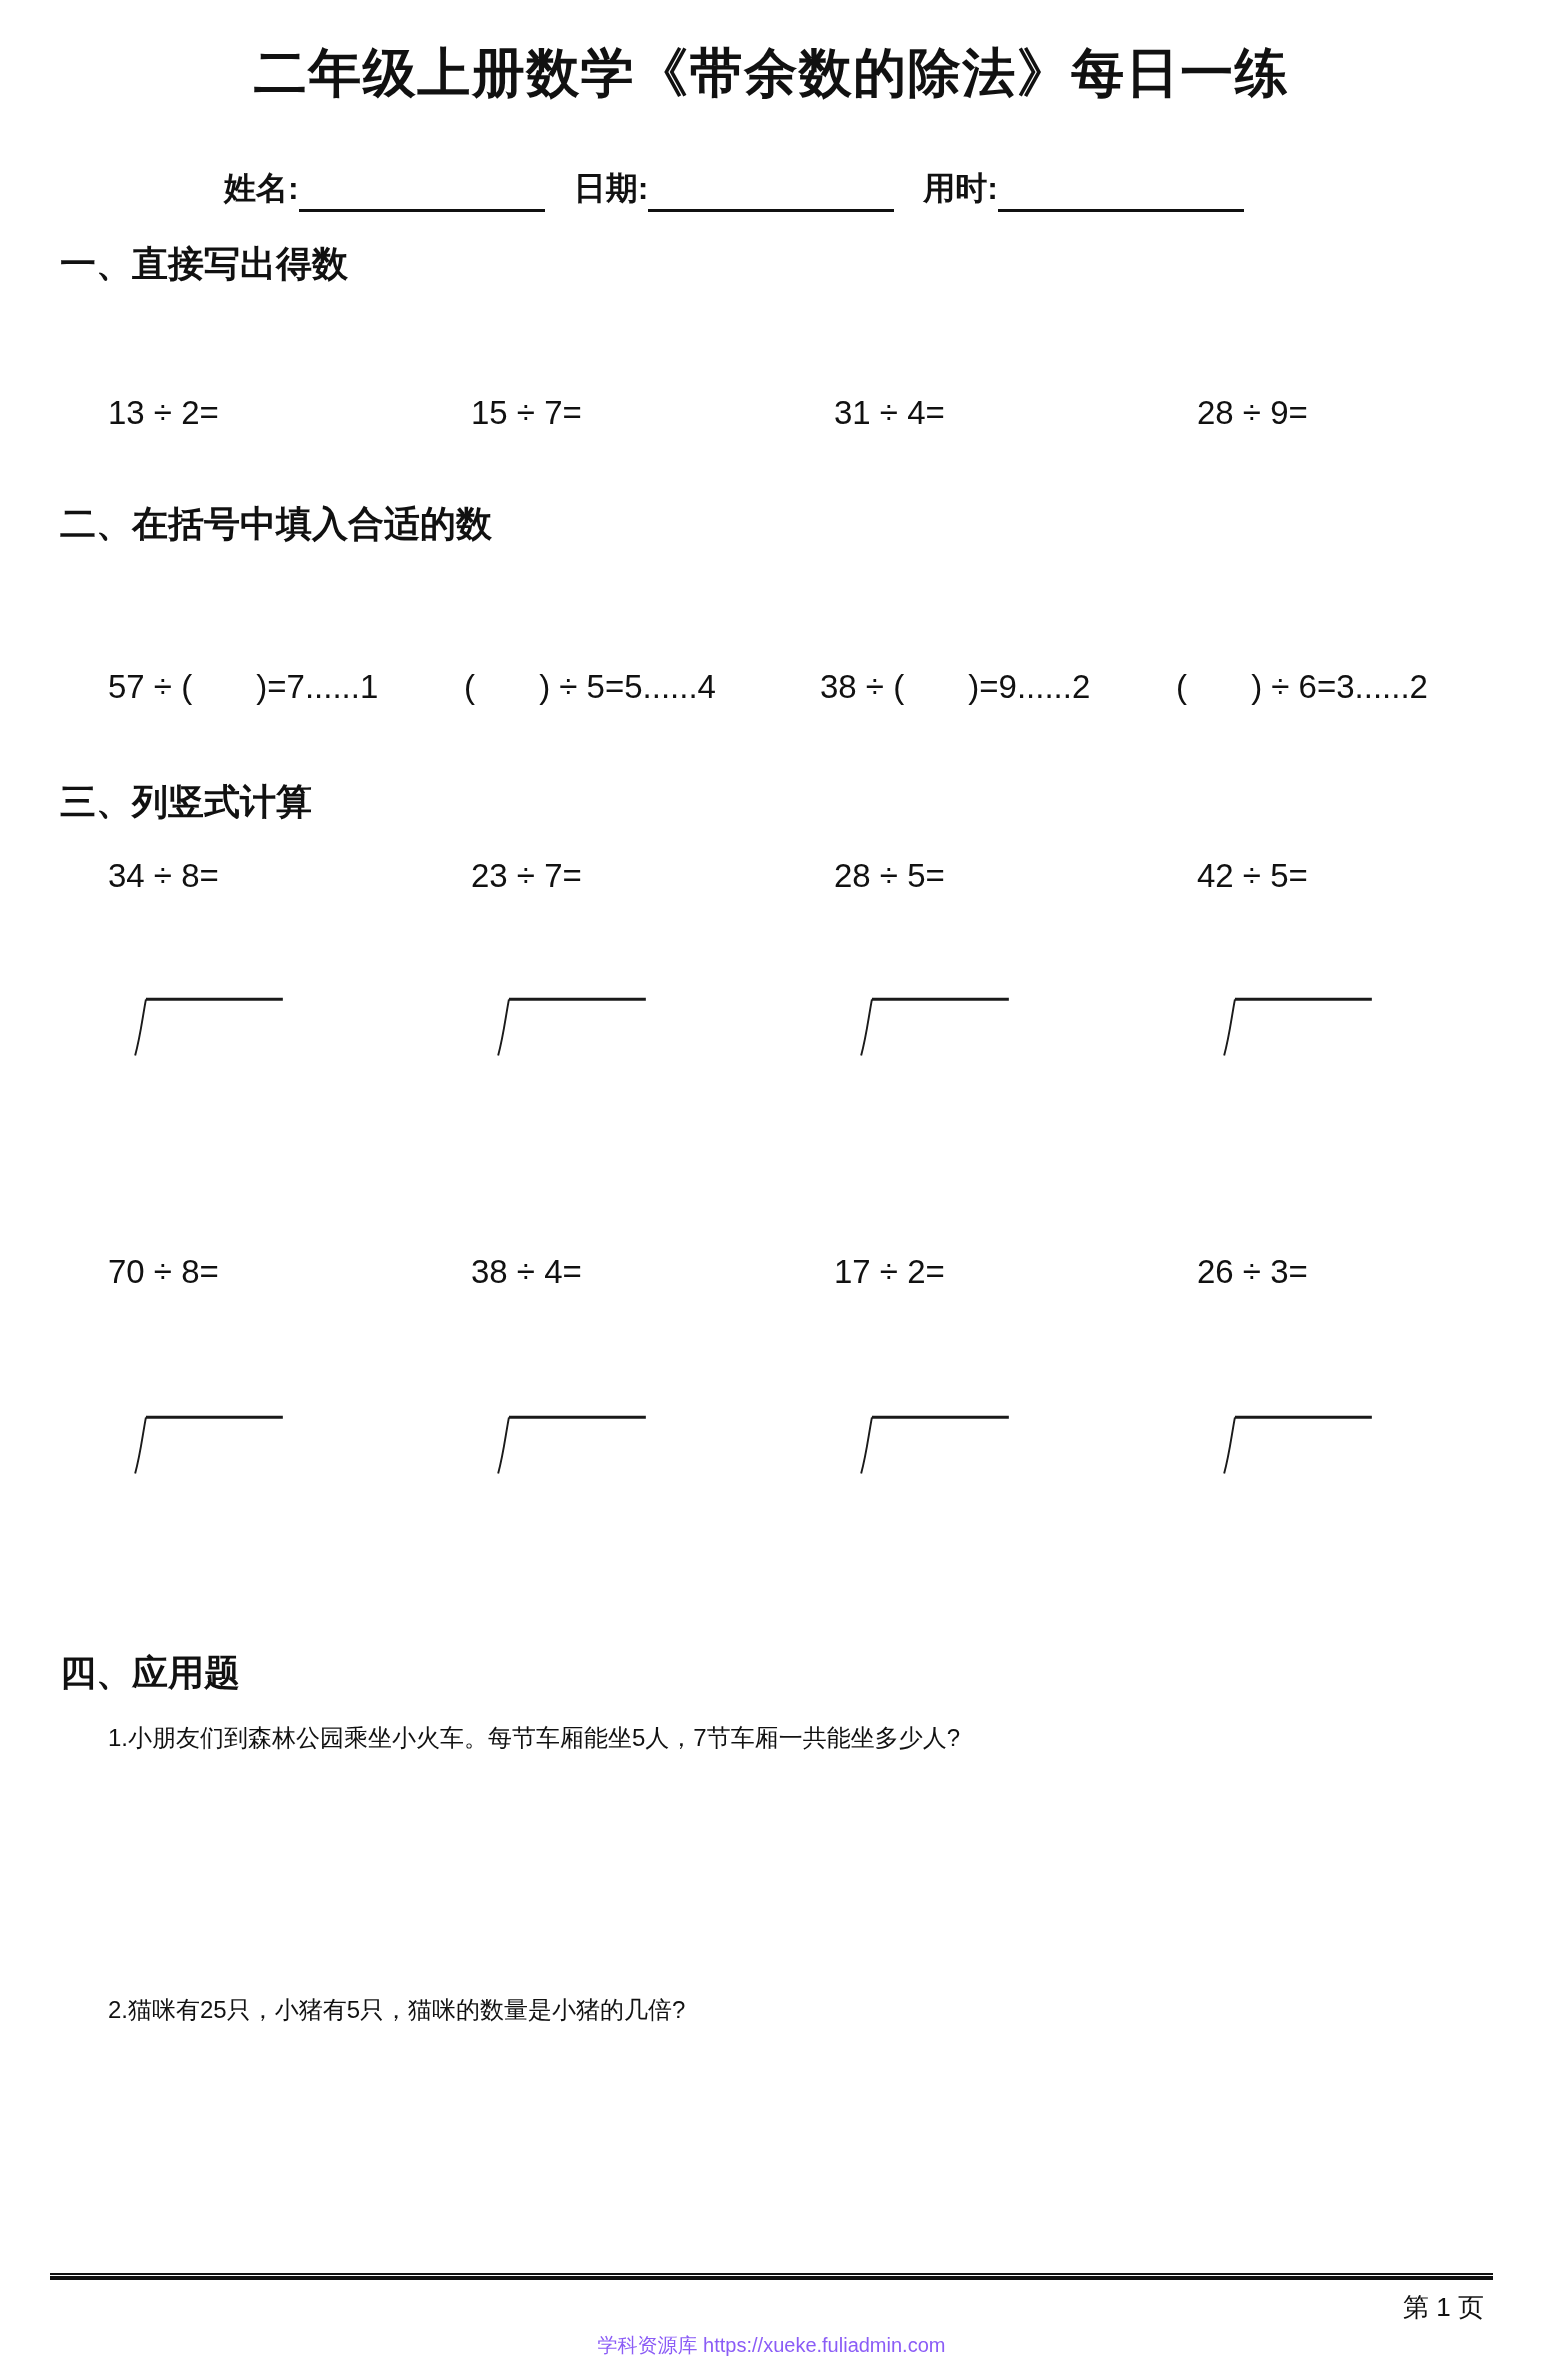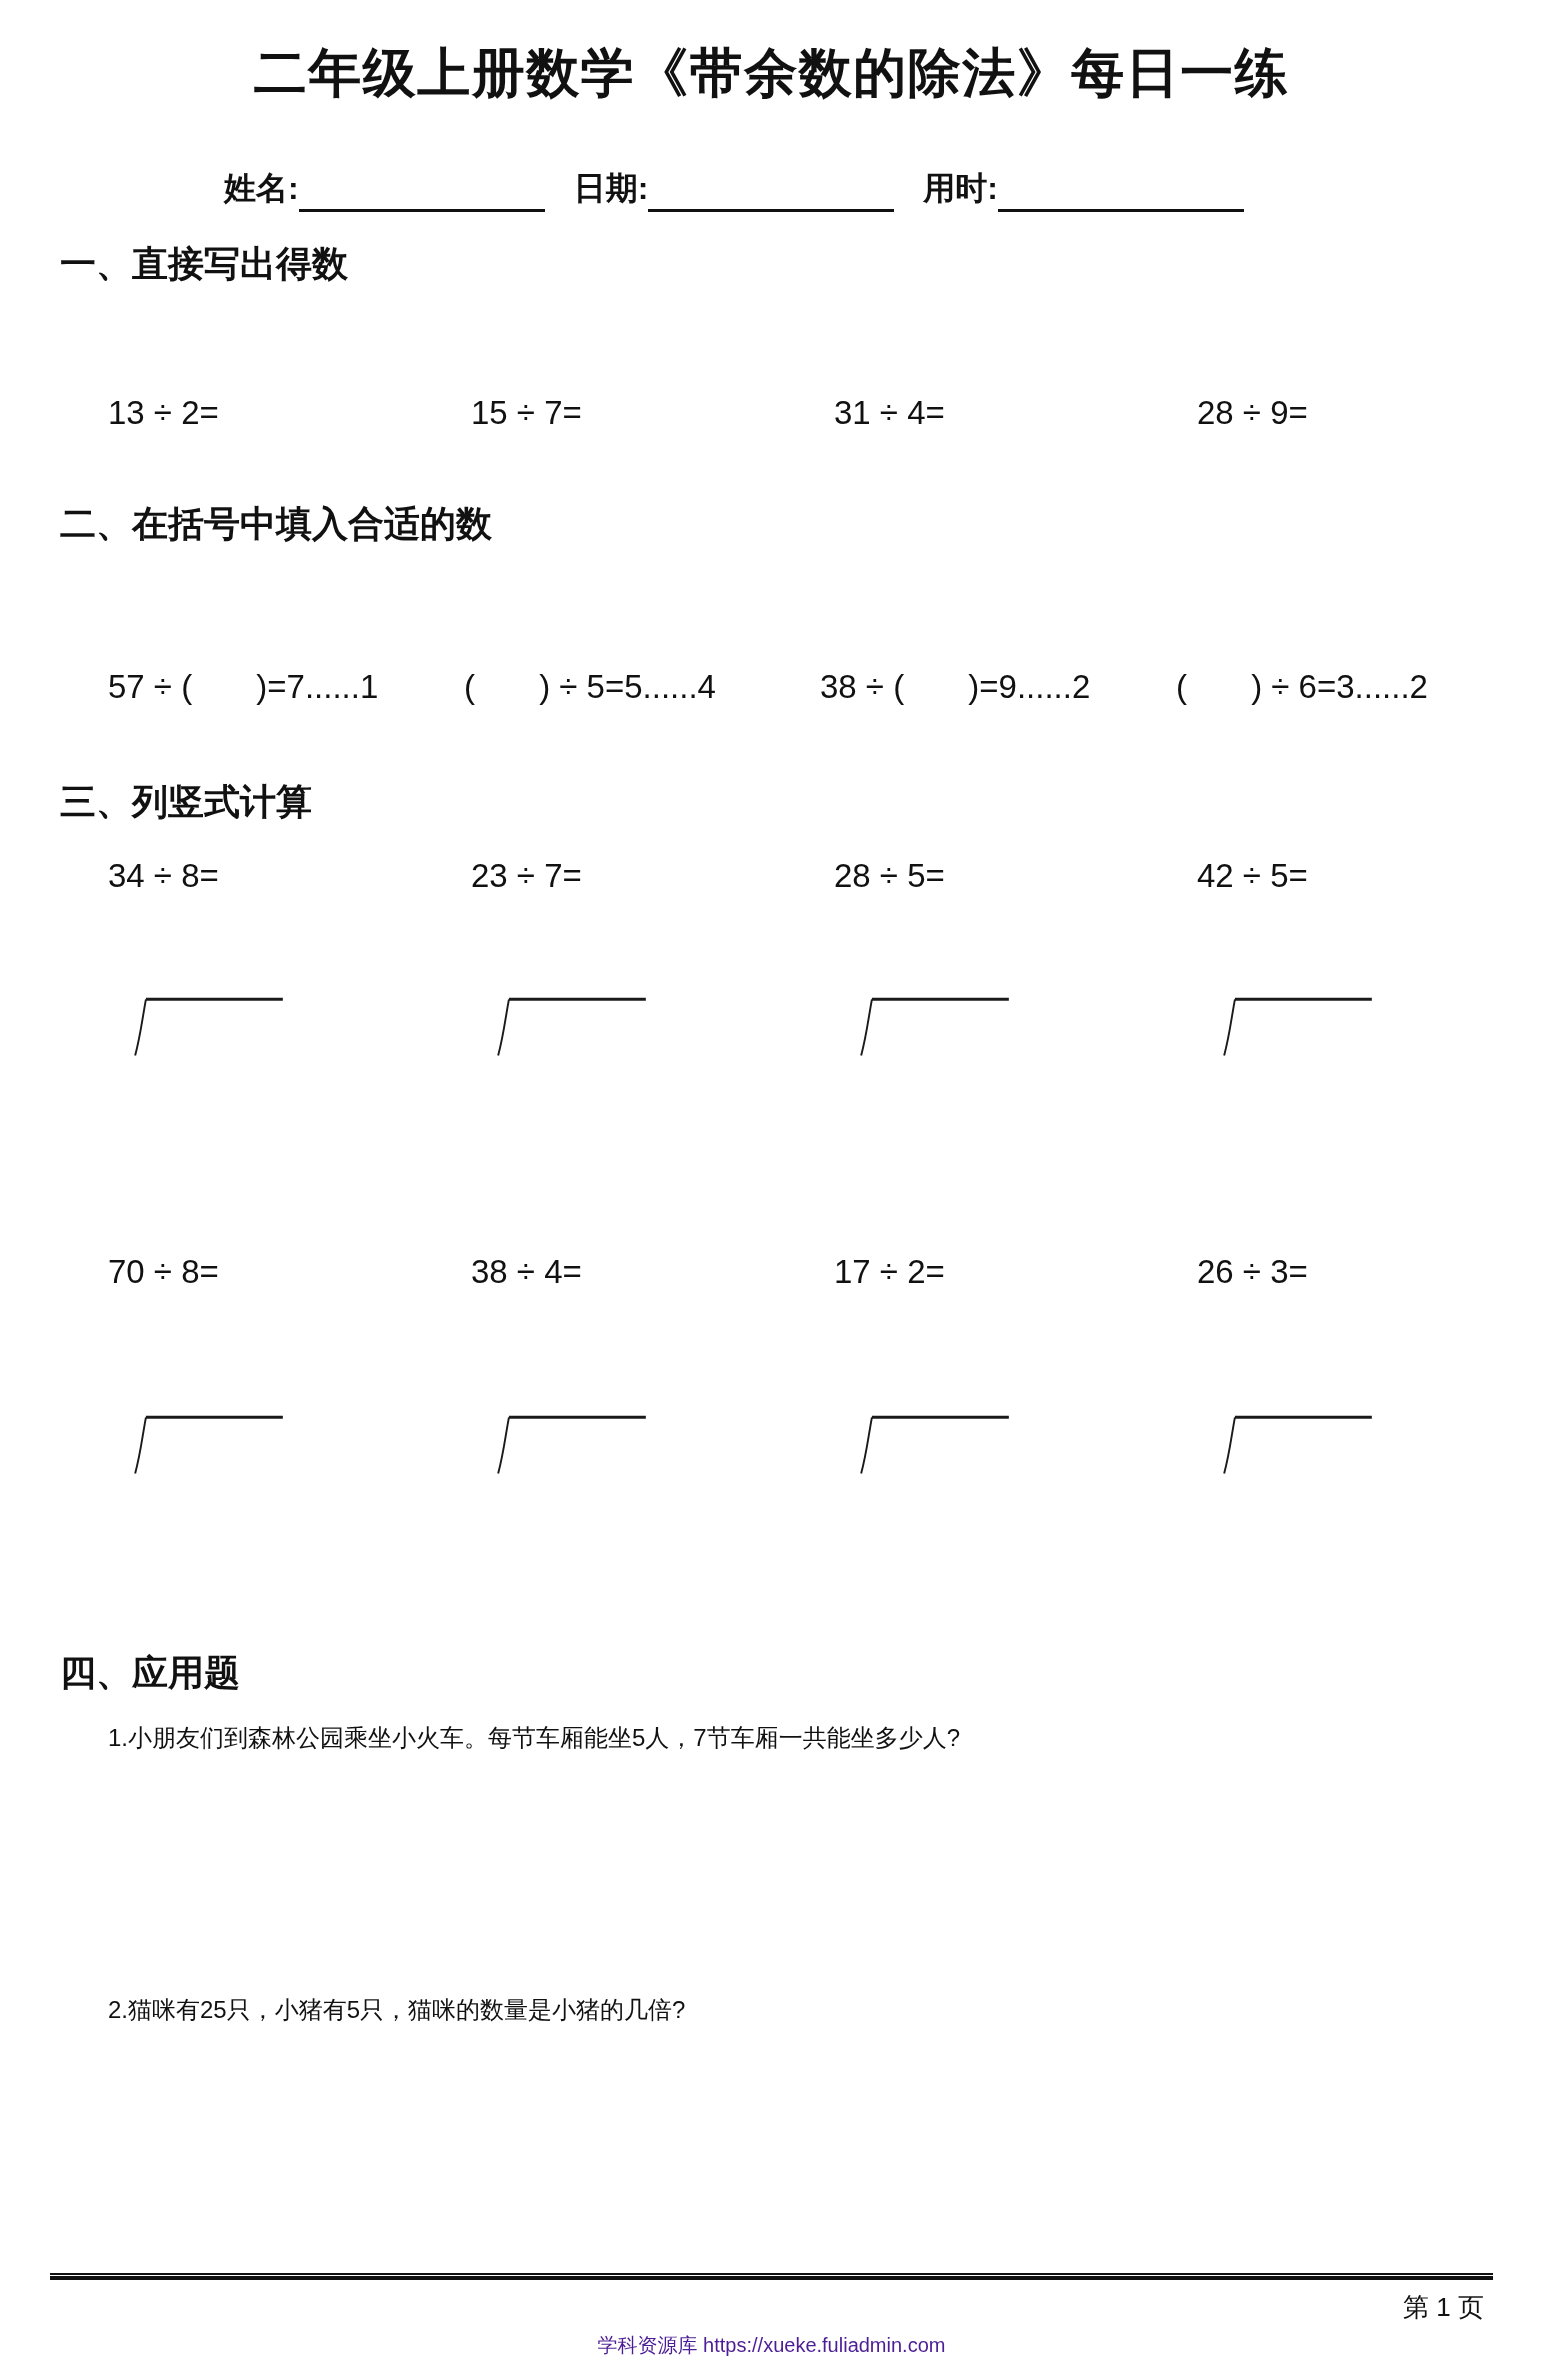--- a/index.html
+++ b/index.html
@@ -92,21 +92,21 @@
     right: 59px;
     width: auto;
     font-size: 26px;
     line-height: 34px;
   }
   .watermark {
     top: 2332px;
     text-align: center;
     font-size: 20px;
     line-height: 26px;
-    color: #4c1d95;
+    color: #8b5cf6;
   }
 </style>
 </head>
 <body>
 
 <div class="page">
 
   <div class="abs title">二年级上册数学《带余数的除法》每日一练</div>
 
   <div class="abs name-line">

